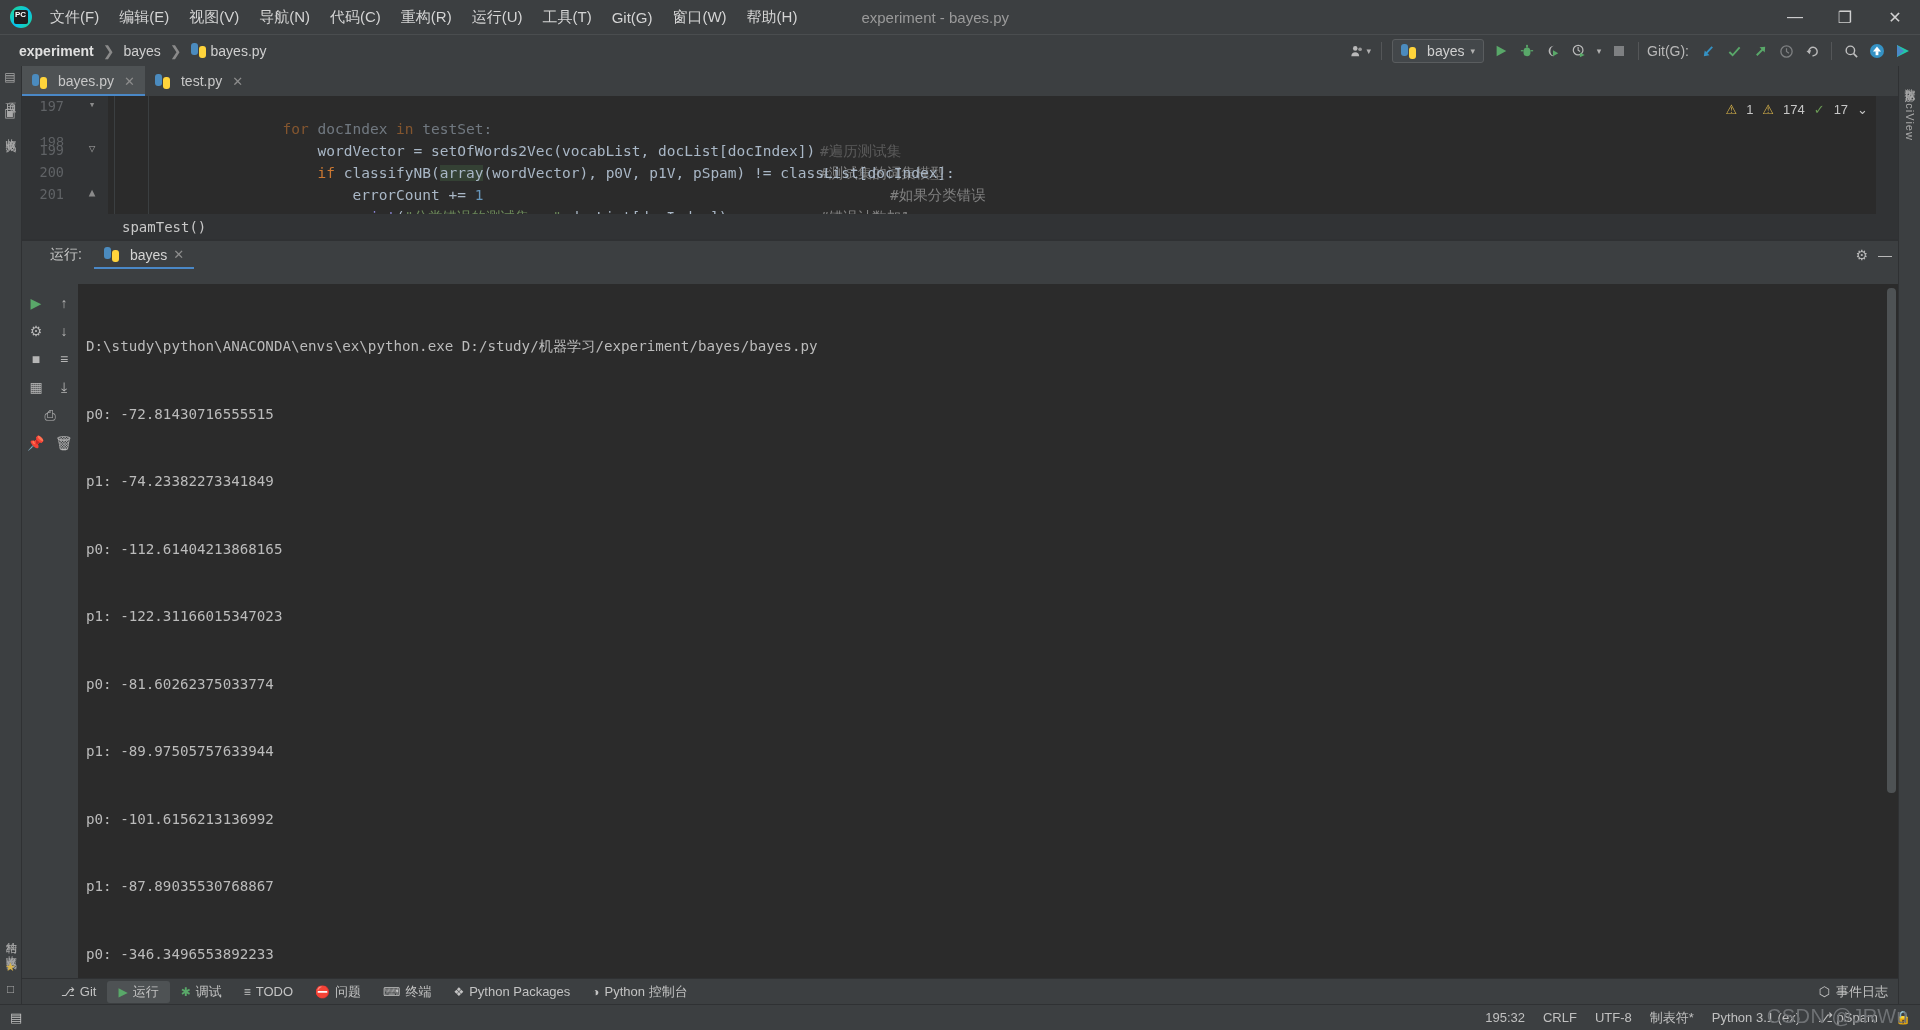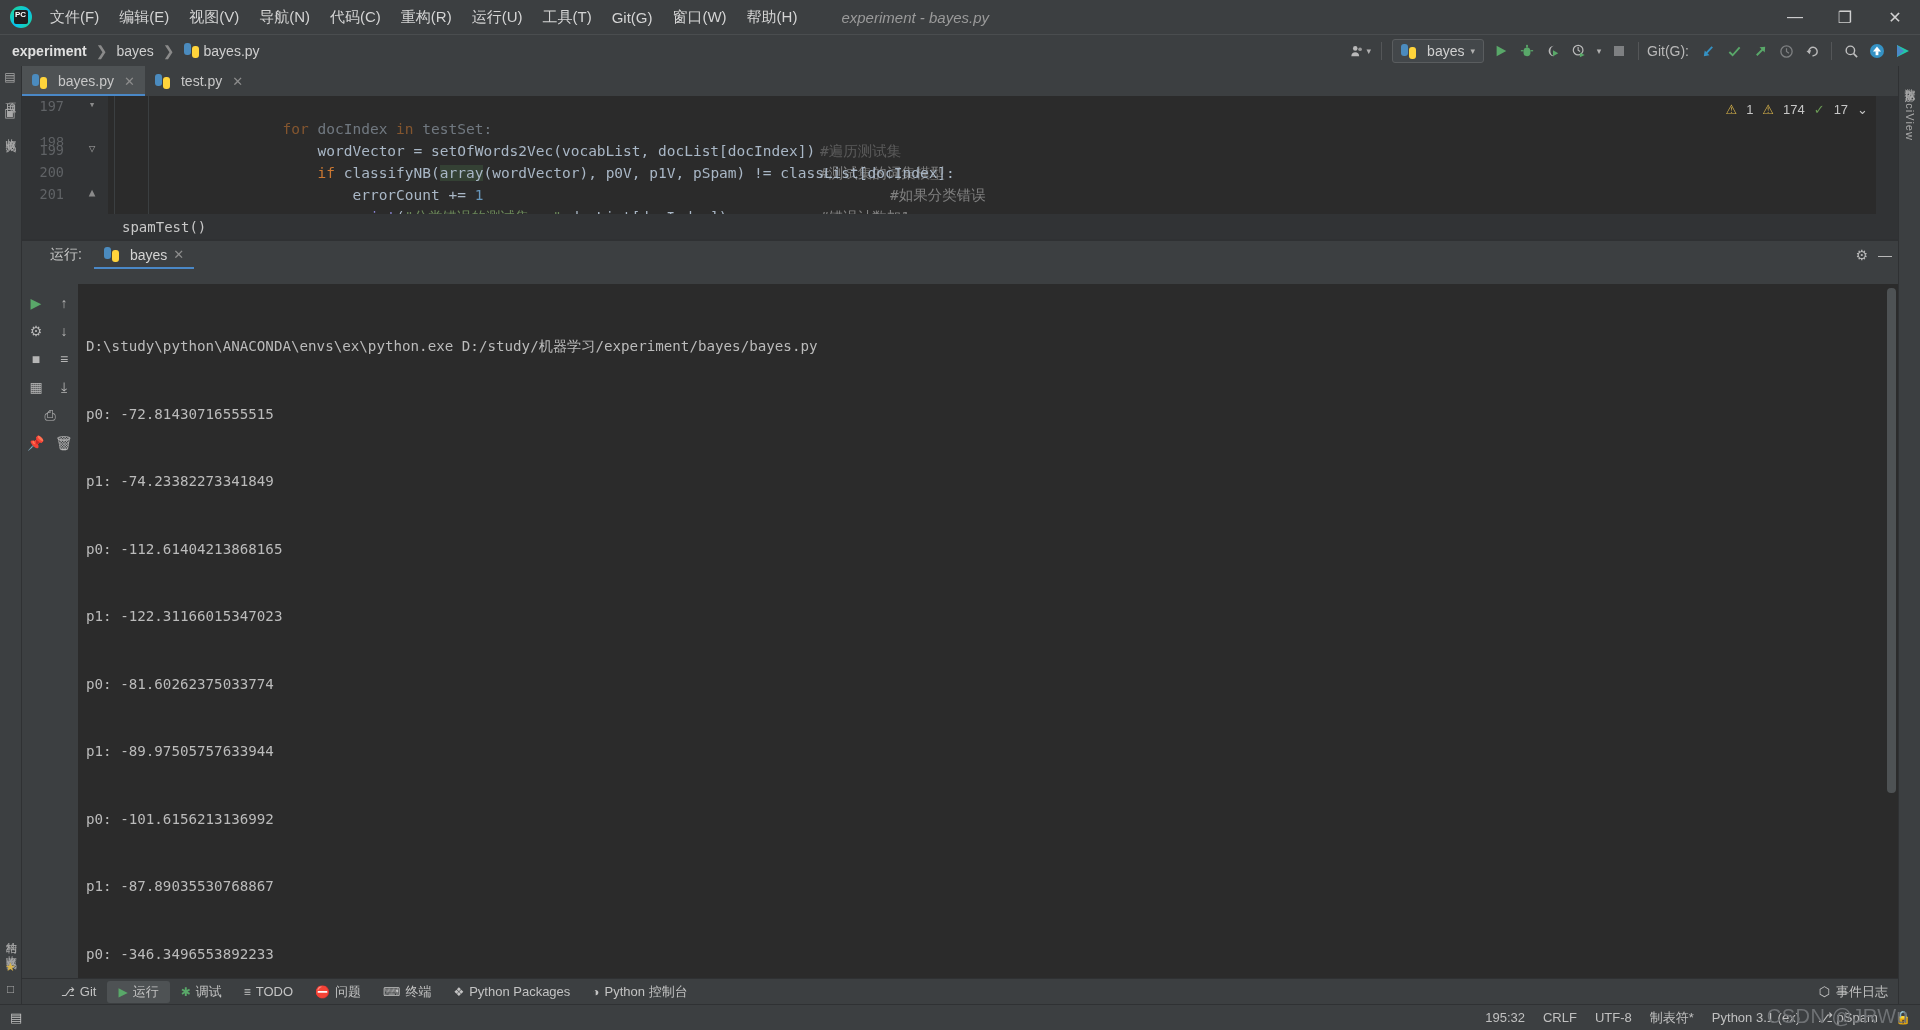--- a/index.html
+++ b/index.html
@@ -24,29 +24,29 @@
   }
   .app-logo::after {
     content: ""; position: absolute; left: 4px; top: 4px; width: 14px; height: 14px;
     background: #1f1f1f; border-radius: 2px;
   }
   .app-logo .pc { position:absolute; left:5px; top:4px; font-size:8px; color:#fff; z-index:2; font-weight:bold;}
   .menu-item {
     font-size: 15px; color: #d4d4d4; padding: 4px 10px; white-space: nowrap; cursor: default;
   }
   .win-title {
-    font-size: 15px; color: #9a9a9a; margin-left: 34px; white-space: nowrap; font-style: italic;
+    font-size: 15px; color: #9a9a9a; margin-left: 54px; white-space: nowrap;
   }
   .win-controls { position: absolute; right: 0; top: 0; height: 34px; display: flex; align-items:center; }
   .win-btn { width: 50px; height: 34px; display:flex; align-items:center; justify-content:center; font-size:16px; color:#d0d0d0; }
 
   
   .navbar {
     height: 32px; background: #3c3f41; display: flex; align-items: center;
-    padding-left: 12px; border-top: 1px solid #4a4d4f; flex: 0 0 32px; position: relative;
+    padding-left: 19px; border-top: 1px solid #4a4d4f; flex: 0 0 32px; position: relative;
   }
   .crumb { font-size: 14px; color: #cfcfcf; display:flex; align-items:center; }
   .crumb.bold { font-weight: bold; color:#e0e0e0; }
   .crumb-sep { color: #8a8a8a; margin: 0 9px; font-size: 14px; }
   .py-icon {
     width: 15px; height: 15px; margin-right: 5px; position: relative; display:inline-block;
     flex: 0 0 15px;
   }
   .py-icon::before, .py-icon::after {
     content:""; position:absolute; width:7px; height:12px; border-radius:3px;

